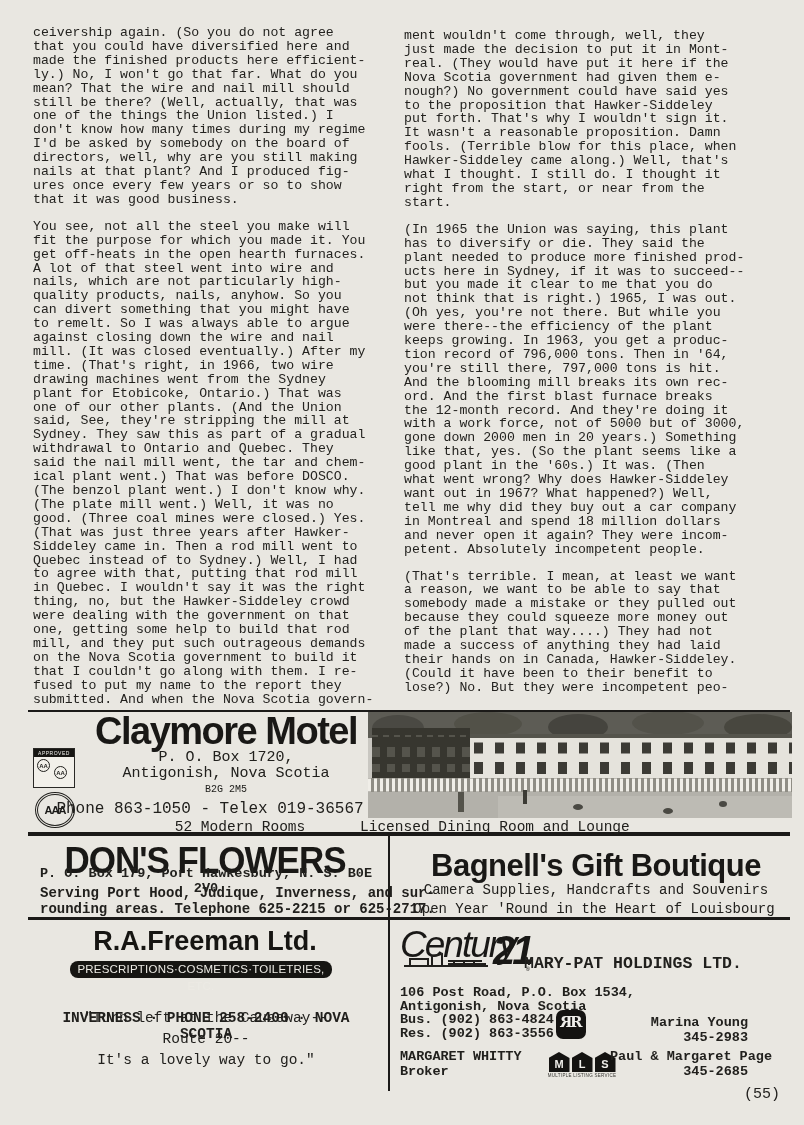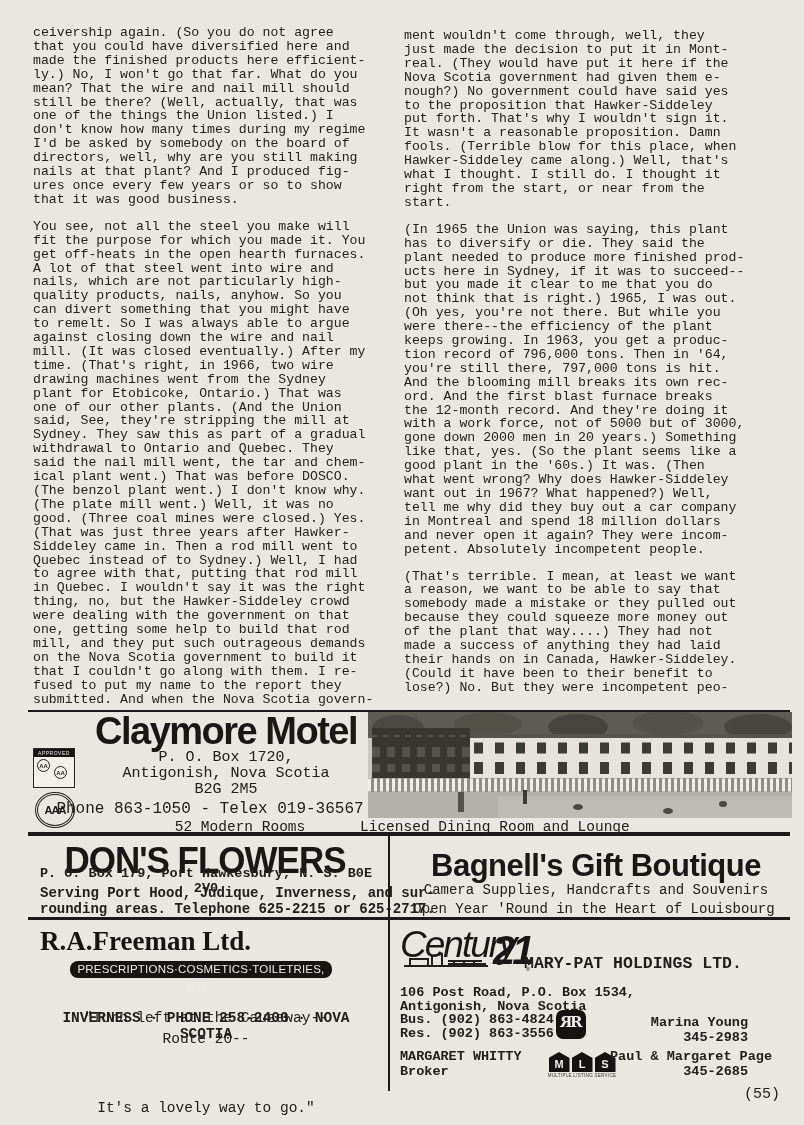--- a/index.html
+++ b/index.html
@@ -48,22 +48,22 @@
     font-family:"Liberation Sans",sans-serif; font-weight:700; font-size:35px;
     letter-spacing:-1px; color:#191816; transform:scaleY(1.05);
   }
   .bagnells-title{
     position:absolute; left:400px; top:848px; width:392px; text-align:center;
     font-family:"Liberation Sans",sans-serif; font-weight:700; font-size:31px;
     letter-spacing:-0.5px; color:#191816;
   }
   
   .freeman-title{
-    position:absolute; left:40px; top:926px; width:330px; 
-    font-family:Liberation Serif, serif; font-weight:bold; font-size:27px; color:#161512;
+    position:absolute; left:40px; top:926px; width:330px; text-align:center;
+    font-family:Liberation Sans, sans-serif; font-weight:bold; font-size:27px; color:#161512;
   }
   .freeman-bar{
     position:absolute; left:70px; top:961px; width:262px; height:17px;
     background:#161512; color:#eceae4; font-family:"Liberation Sans",sans-serif;
     font-size:11.5px; line-height:17px; text-align:center; letter-spacing:0.2px;border-radius:8px;
   }
   
   .c21{position:absolute; left:400px; top:928px; width:140px; height:46px; color:#191816;}
   .c21 .century{position:absolute; left:0; top:-4px; font-family:"Liberation Sans",sans-serif;
     font-weight:400; font-style:italic; font-size:37px; letter-spacing:-2px;}
@@ -200,21 +200,21 @@
 
   <div class="badge-approved">
     <div class="bar">APPROVED</div>
     <div class="circ" style="margin:2px 0 0 3px;">AA</div>
     <div class="circ" style="margin:-6px 0 0 20px;">AA</div>
   </div>
   <div class="aaa-oval">AAA</div>
 
   <div class="ad-mono ctr" style="left:82px; top:750px; width:288px; font-size:15px; line-height:16px;">P. O. Box 1720,</div>
   <div class="ad-mono ctr" style="left:82px; top:766px; width:288px; font-size:15px; line-height:16px;">Antigonish, Nova Scotia</div>
-  <div class="ad-mono ctr" style="left:82px; top:782px; width:288px; font-size:15px; line-height:16px;">B2G 2M5</div>
+  <div class="ad-mono ctr" style="left:82px; top:782px; width:288px; font-size:10px; line-height:16px;">B2G 2M5</div>
   <div class="ad-mono ctr" style="left:50px; top:800px; width:320px; font-size:16px;">Phone 863-1050 - Telex 019-36567</div>
   <div class="ad-mono ctr" style="left:120px; top:819px; width:240px; font-size:14.5px;">52 Modern Rooms</div>
   <div class="ad-mono" style="left:360px; top:819px; width:280px; font-size:14.5px;">Licensed Dining Room and Lounge</div>
 
   <div class="photo">
     <svg width="424" height="106" viewBox="0 0 424 106">
       <rect x="0" y="0" width="424" height="106" fill="#c9c7c1"></rect>
       <rect x="0" y="0" width="424" height="26" fill="#5d5c55"></rect>
       <ellipse cx="30" cy="16" rx="26" ry="13" fill="#4a4943"></ellipse>
       <ellipse cx="120" cy="12" rx="34" ry="12" fill="#525148"></ellipse>
@@ -248,21 +248,21 @@
 
   <div class="bagnells-title">Bagnell's Gift Boutique</div>
   <div class="ad-mono ctr" style="left:400px; top:882px; width:392px; font-size:14px;">Camera Supplies, Handcrafts and Souvenirs</div>
   <div class="ad-mono ctr" style="left:398px; top:901px; width:392px; font-size:14px;">Open Year 'Round in the Heart of Louisbourg</div>
 
   <div class="freeman-title">R.A.Freeman Ltd.</div>
   <div class="freeman-bar">PRESCRIPTIONS·COSMETICS·TOILETRIES, ETC.</div>
   <div class="ad-mono ctr" style="left:36px; top:1010px; width:340px; font-size:14.5px; font-weight:bold;">INVERNESS  ·  PHONE 258-2400  ·  NOVA SCOTIA</div>
   <div class="ad-mono ctr" style="left:36px; top:1010px; width:340px; font-size:14.5px;">"Turn left at the Causeway--</div>
   <div class="ad-mono ctr" style="left:36px; top:1031px; width:340px; font-size:14.5px;">Route 20--</div>
-  <div class="ad-mono ctr" style="left:36px; top:1052px; width:340px; font-size:14.5px;margin-top:48px;">It's a lovely way to go."</div>
+  <div class="ad-mono ctr" style="left:36px; top:1052px; width:340px; font-size:14.5px;">It's a lovely way to go."</div>
 
   <div class="c21">
     <span class="century">Century</span>
     <svg style="position:absolute; left:2px; top:24px;" width="88" height="16" viewBox="0 0 88 16">
       <path d="M2 14 H86 M8 14 V7 H26 V14 M30 14 V4 L40 2 V14 M46 9 H80 M46 12 H84 M52 9 V14 M62 9 V14 M72 9 V14" stroke="#201f1c" stroke-width="2" fill="none"></path>
     </svg>
     <span class="num">21</span>
     <span class="reg">®</span>
   </div>
   <div class="ad-mono" style="left:524px; top:954px; width:270px; font-size:16.5px; font-weight:bold;">MARY-PAT HOLDINGS LTD.</div>

